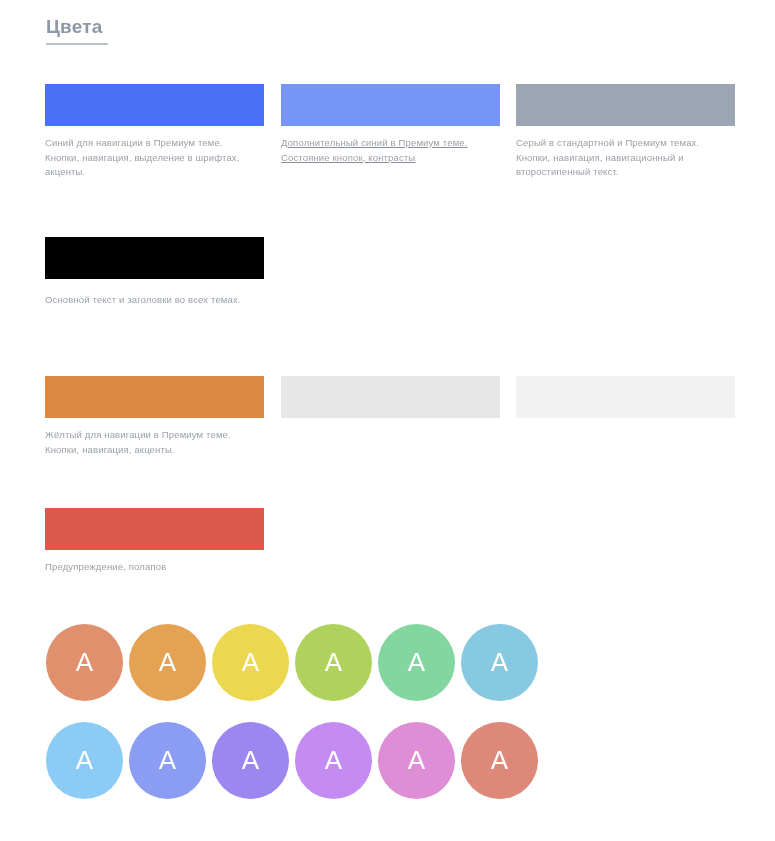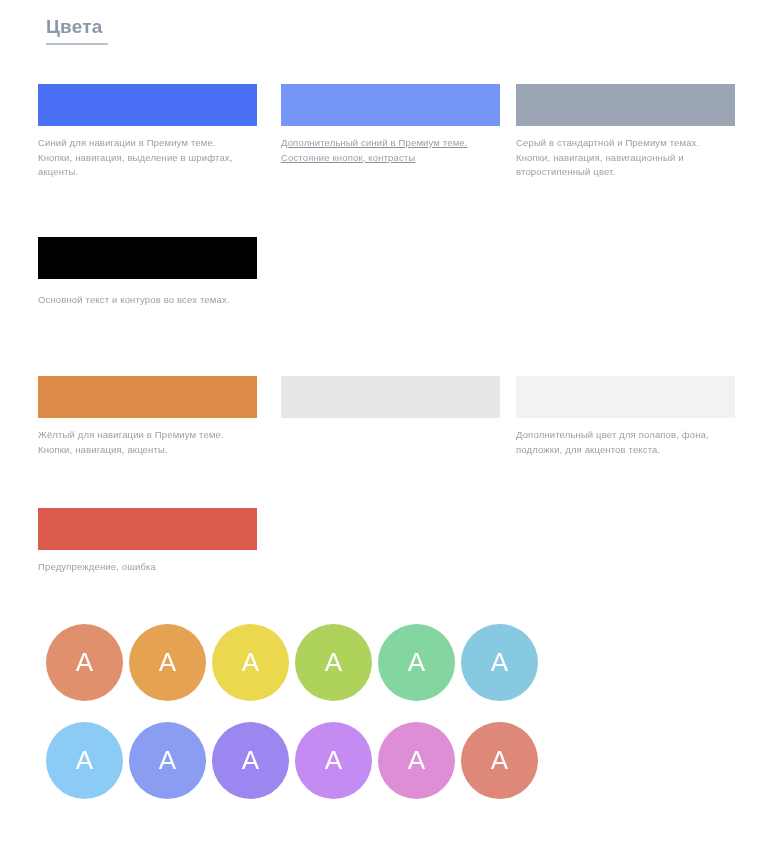--- a/index.html
+++ b/index.html
@@ -45,21 +45,21 @@
   
   .swatch-row {
     position: absolute;
     left: 0;
     width: 775px;
   }
   .swatch-col {
     position: absolute;
     width: 219px;
   }
-  .swatch-col.c0 { left: 38px; }
+  .swatch-col.c0 { left: 45px; }
   .swatch-col.c1 { left: 281px; text-decoration: underline; }
   .swatch-col.c2 { left: 516px; }
 
   .swatch-chip {
     width: 219px;
     height: 42px;
     display: block;
   }
   .swatch-desc {
     margin-top: 10px;
@@ -116,48 +116,46 @@
         </div>
         <div class="swatch-col c1">
           <div class="swatch-chip" style="background: rgb(117, 149, 247);"></div>
           <div class="swatch-desc">Дополнительный синий в Премиум теме.
 Состояние кнопок, контрасты</div>
         </div>
         <div class="swatch-col c2">
           <div class="swatch-chip" style="background: rgb(155, 165, 179);"></div>
           <div class="swatch-desc">Серый в стандартной и Премиум темах.
 Кнопки, навигация, навигационный и
-второстипенный цвет.</div>
+второстипенный текст.</div>
         </div>
       </div>
       <div class="swatch-row" style="top: 237px;">
         <div class="swatch-col c0">
           <div class="swatch-chip" style="background: rgb(0, 0, 0);"></div>
-          <div class="swatch-desc" style="margin-top: 14px;">Основной текст и контуров во всех темах.</div>
+          <div class="swatch-desc" style="margin-top: 14px;">Основной текст и заголовки во всех темах.</div>
         </div>
       </div>
       <div class="swatch-row" style="top: 376px;">
         <div class="swatch-col c0">
           <div class="swatch-chip" style="background: rgb(220, 138, 70);"></div>
           <div class="swatch-desc">Жёлтый для навигации в Премиум теме.
 Кнопки, навигация, акценты.</div>
         </div>
         <div class="swatch-col c1">
           <div class="swatch-chip" style="background: rgb(231, 231, 231);"></div>
         </div>
         <div class="swatch-col c2">
           <div class="swatch-chip" style="background: rgb(242, 242, 242);"></div>
-          <div class="swatch-desc">Дополнительный цвет для полапов, фона,
-подложки, для акцентов текста.</div>
         </div>
       </div>
       <div class="swatch-row" style="top: 508px;">
         <div class="swatch-col c0">
           <div class="swatch-chip" style="background: rgb(219, 90, 76);"></div>
-          <div class="swatch-desc">Предупреждение, ошибка</div>
+          <div class="swatch-desc">Предупреждение, полапов</div>
         </div>
       </div>
     </div>
 
   <div class="avatar-grid" id="avatars">
       <div class="avatar-row">
         <div class="avatar" style="background: rgb(224, 144, 108); left: 0px;">
           <span class="glyph">A</span>
         </div>
         <div class="avatar" style="background: rgb(229, 162, 82); left: 83px;">

